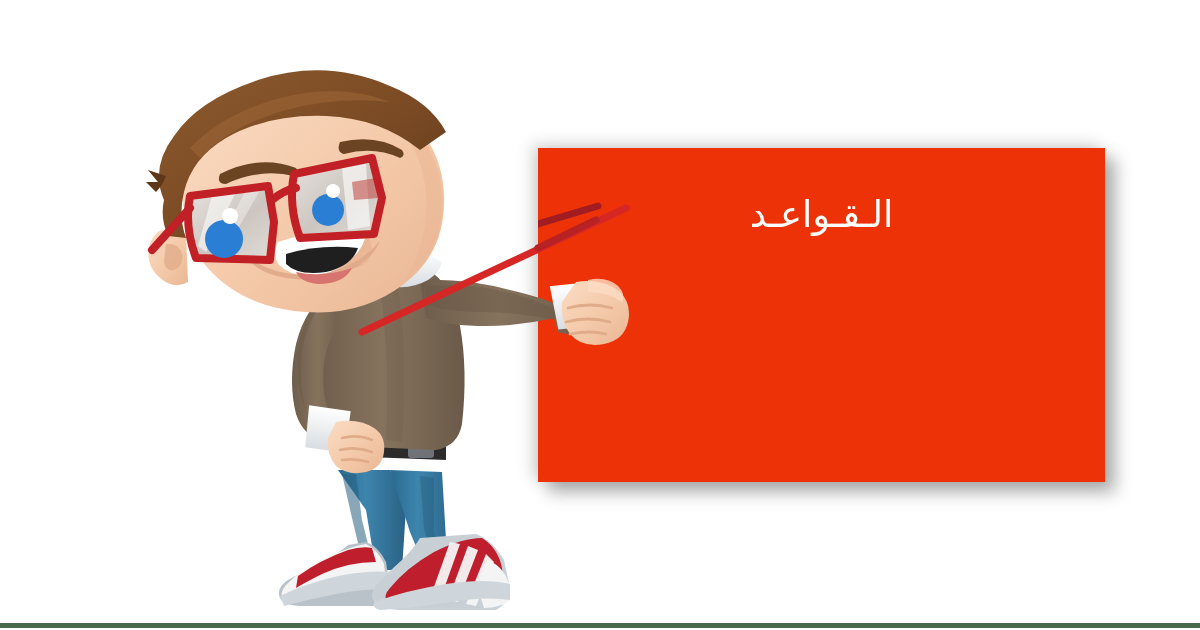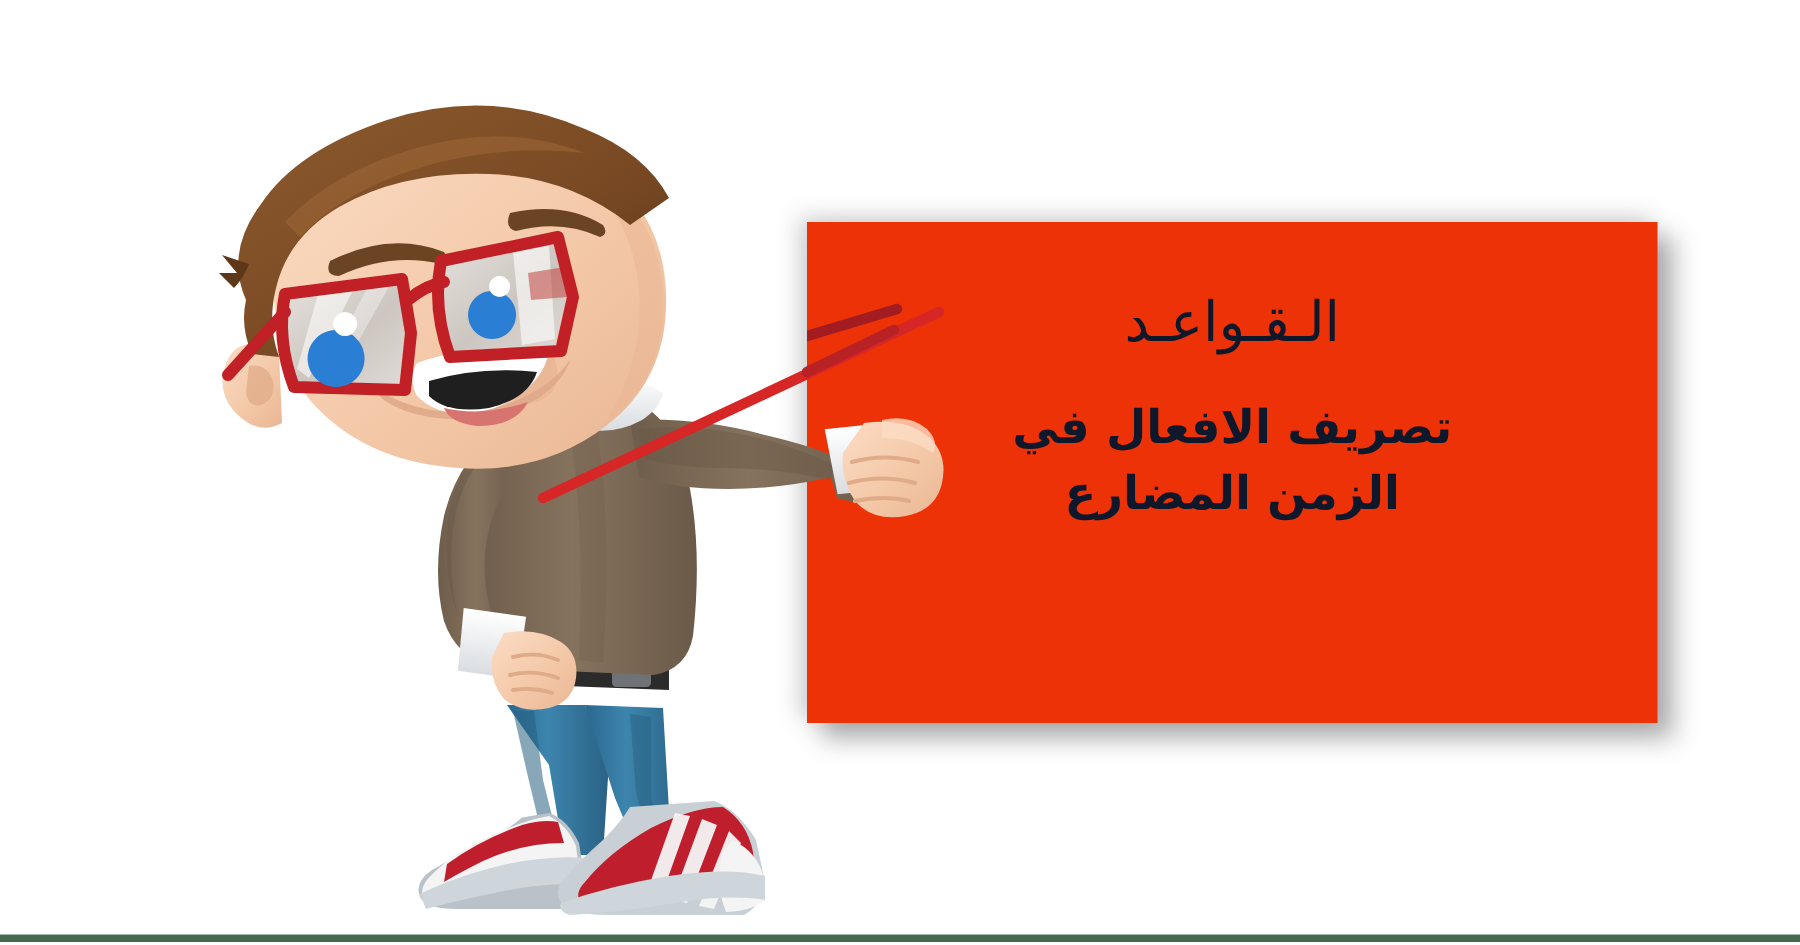--- a/index.html
+++ b/index.html
@@ -46,21 +46,21 @@
     box-shadow: 10px 10px 16px rgba(70,70,70,0.45),
                -6px -4px 14px rgba(120,120,120,0.30);
     z-index: 3;
   }
   #board-inner {
     position: absolute;
     left: 0; right: 0;
     top: 46px;
     direction: rtl;
     text-align: center;
-    color: #0f172a;
+    color: #ffffff;
   }
   #board-title {
     font-family: "DejaVu Sans", sans-serif;
     font-size: 37px;
     font-weight: 400;
     line-height: 1.15;
     padding-bottom: 26px;
     white-space: nowrap;
   }
   #board-subtitle {
@@ -108,21 +108,20 @@
 </style>
 </head>
 <body>
 
 <div id="stage">
 
 
   <div id="board-panel">
     <div id="board-inner">
       <div id="board-title">الـقـواعـد</div>
-      <div id="board-subtitle">تصريف الافعال في الزمن المضارع</div>
     </div>
   </div>
 
   <div id="character">
     <svg width="540" height="570" viewBox="0 0 540 570" xmlns="http://www.w3.org/2000/svg">
       <defs>
         <linearGradient id="gSweater" x1="0" y1="0" x2="1" y2="0">
           <stop offset="0%" stop-color="#6e5d4b"></stop>
           <stop offset="45%" stop-color="#86735e"></stop>
           <stop offset="100%" stop-color="#6b5a49"></stop>

